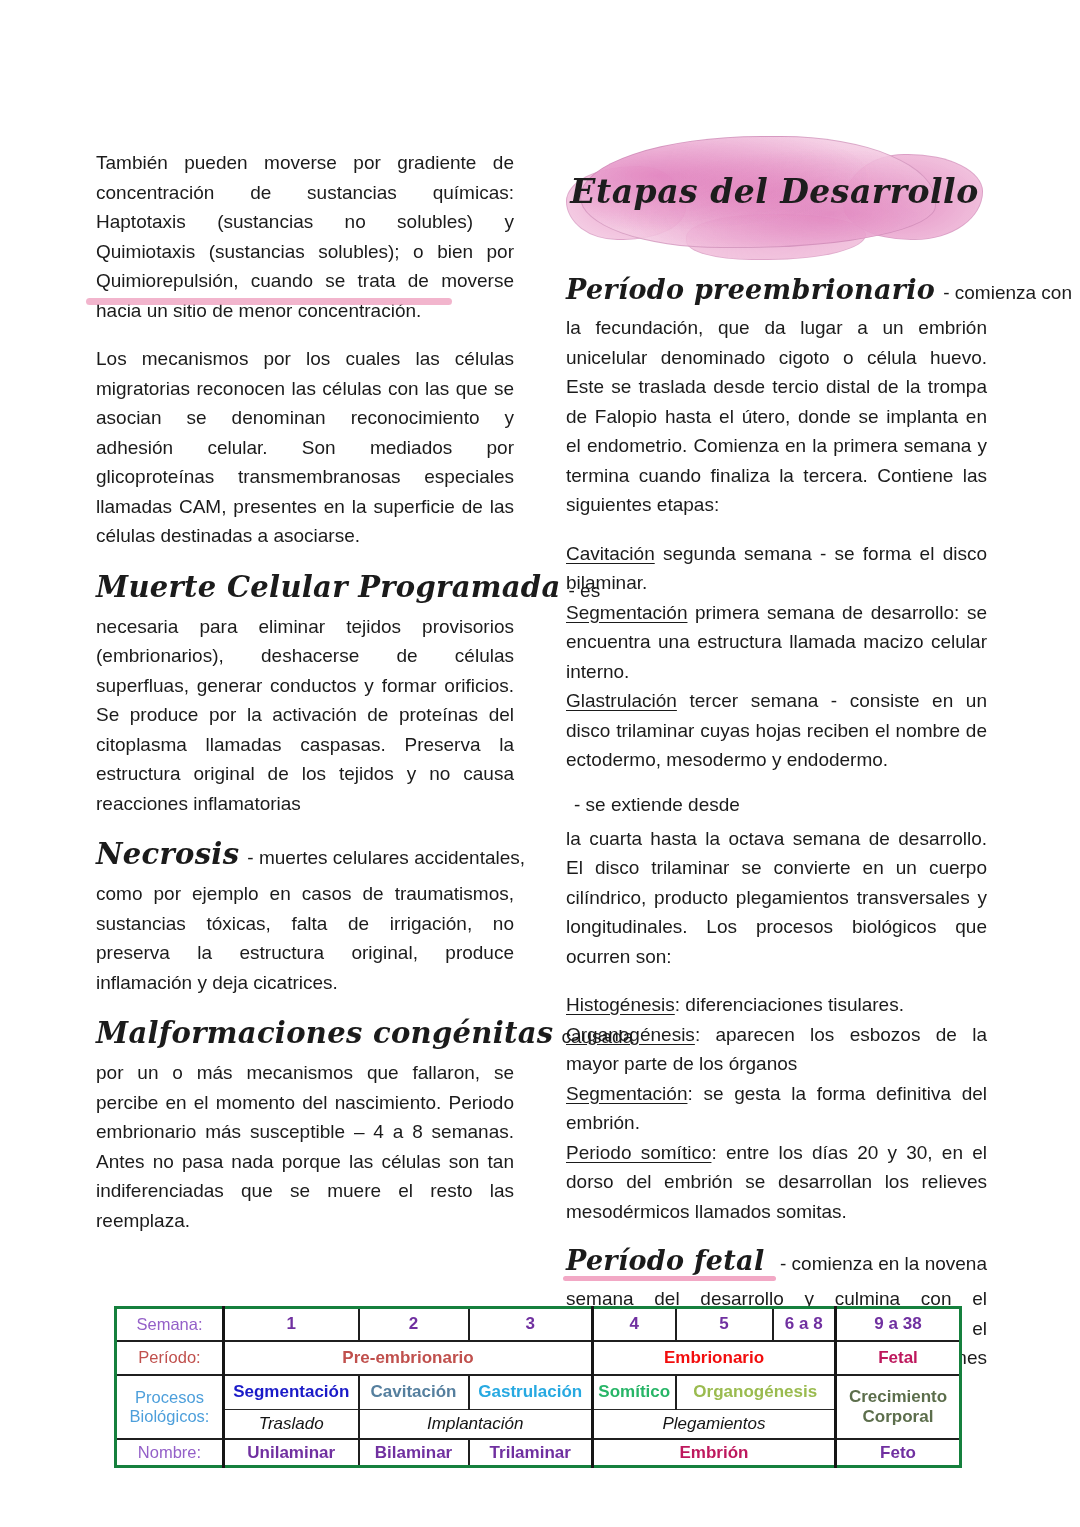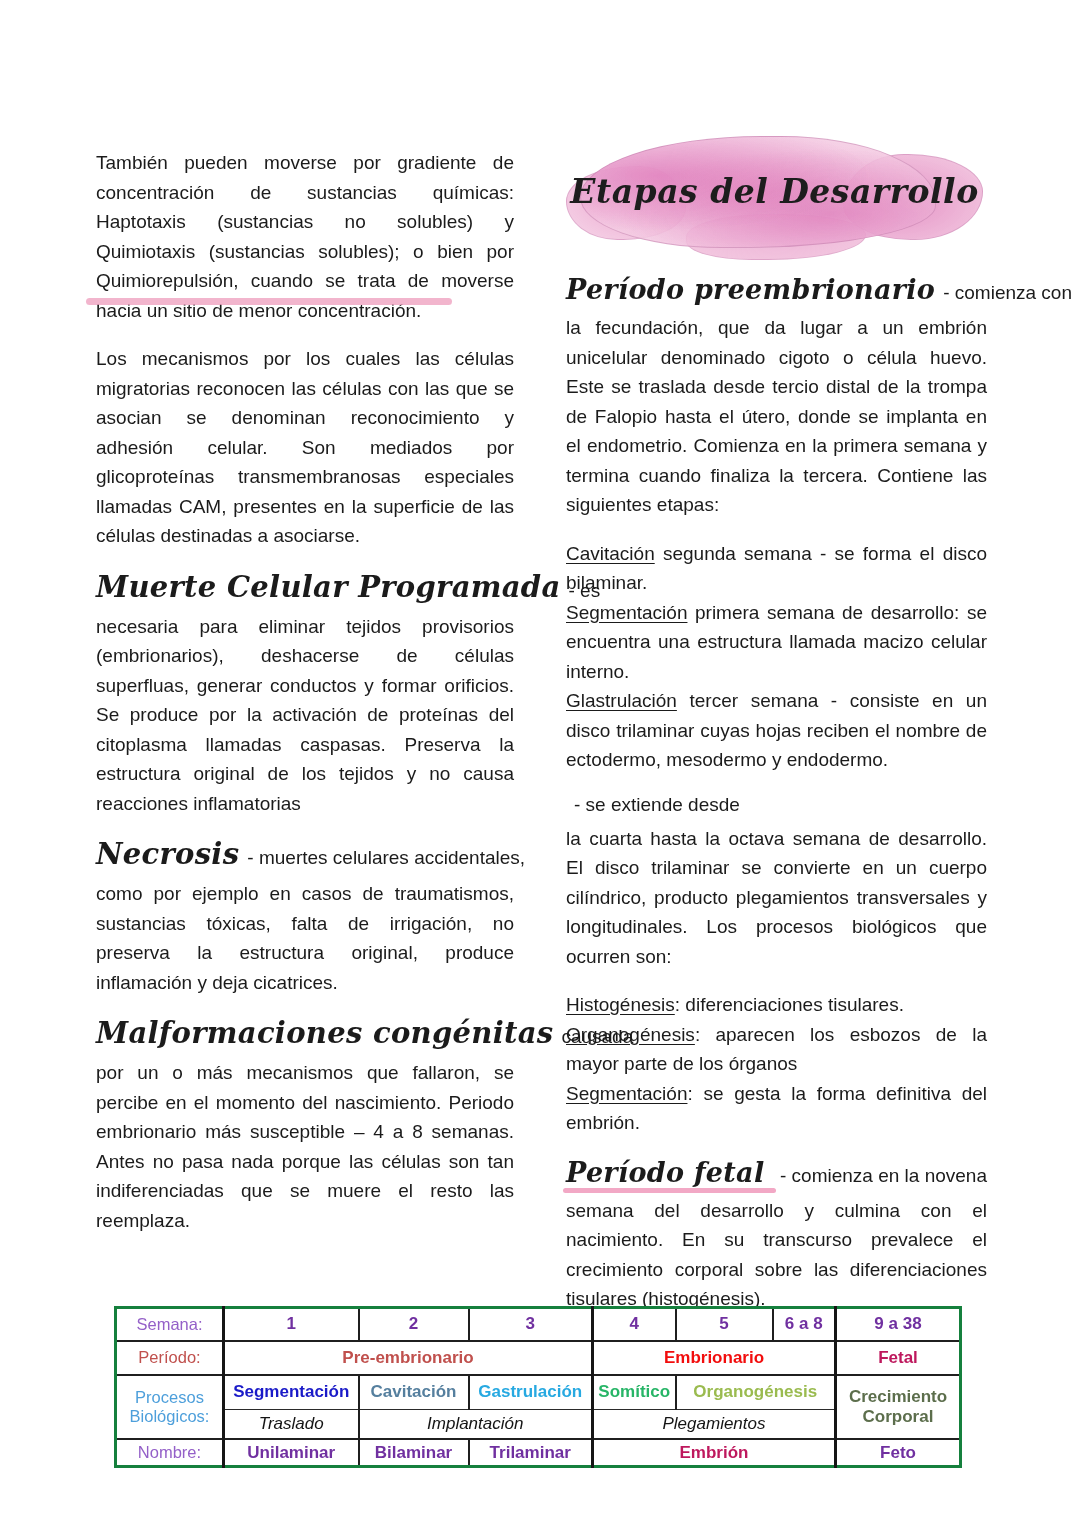--- a/index.html
+++ b/index.html
@@ -160,20 +160,21 @@
 
     <div class="h-line">
       <span class="h-after">- se extiende desde</span>
     </div>
     <p class="body">la cuarta hasta la octava semana de desarrollo. El disco trilaminar se convierte en un cuerpo cilíndrico, producto plegamientos transversales y longitudinales. Los procesos biológicos que ocurren son:</p>
 
     <div class="def-block">
       <p class="def"><span class="term">Histogénesis</span><span>: diferenciaciones tisulares.</span></p>
       <p class="def"><span class="term">Organogénesis</span><span>: aparecen los esbozos de la mayor parte de los órganos</span></p>
       <p class="def"><span class="term">Segmentación</span><span>: se gesta la forma definitiva del embrión.</span></p>
+      <p class="def"><span class="term">Periodo somítico</span><span>: entre los días 20 y 30, en el dorso del embrión se desarrollan los relieves mesodérmicos llamados somitas.</span></p>
     </div>
 
     <div class="h-line">
       <span class="script pink-underline">Período fetal</span>
       <span class="h-after">- comienza en la novena</span>
     </div>
     <p class="body tight">semana del desarrollo y culmina con el nacimiento. En su transcurso prevalece el crecimiento corporal sobre las diferenciaciones tisulares (histogénesis).</p>
   </div>
 
   <div class="table-wrap">

